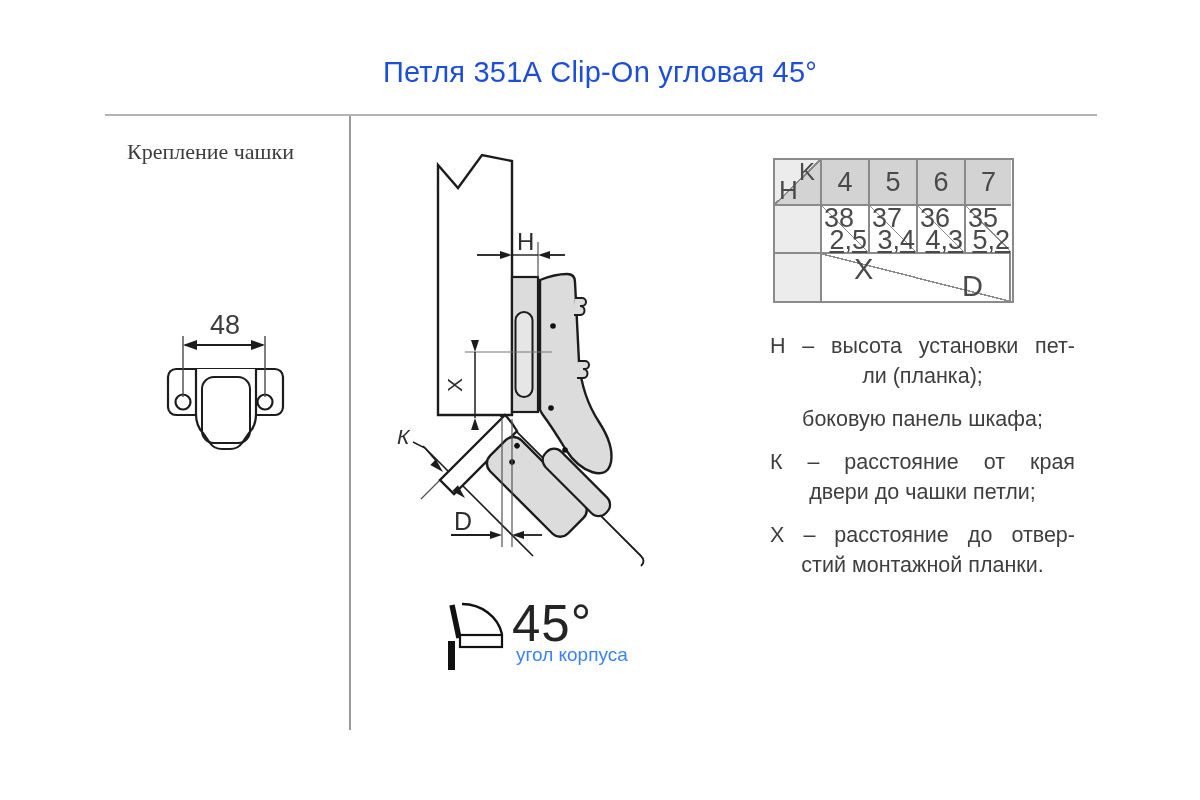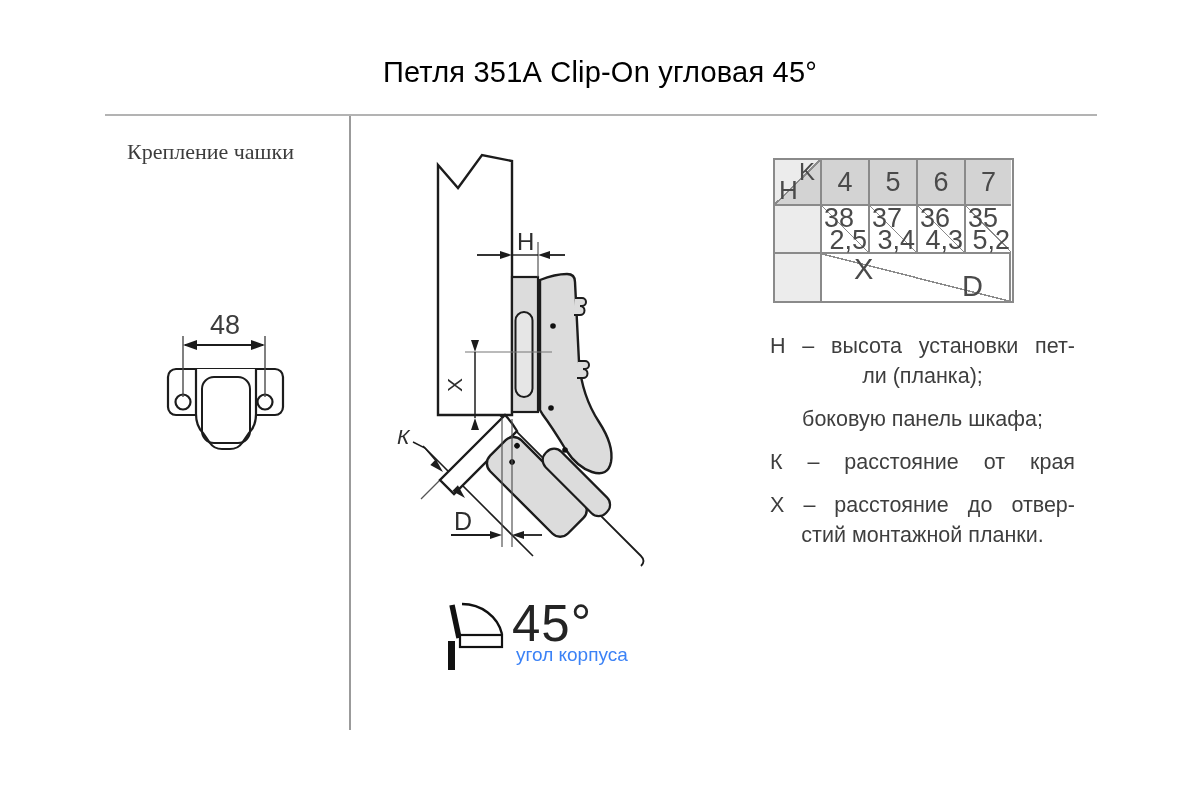--- a/index.html
+++ b/index.html
@@ -6,21 +6,21 @@
   body{
     width:1200px;height:800px;position:relative;overflow:hidden;
     background:#ffffff;
     font-family:"Liberation Sans", sans-serif;
     color:#3d3d3d;
   }
   .abs{position:absolute;}
   
   .title{
     left:0;right:0;top:56px;text-align:center;
-    font-size:29px;color:#000000;letter-spacing:0.2px;
+    font-size:29px;color:#1d4ed8;letter-spacing:0.2px;
   }
   
   .hrule{left:105px;top:114px;width:992px;height:2px;background:#b3b3b3;}
   .vrule{left:349px;top:116px;width:2px;height:614px;background:#9b9b9b;}
   
   .left-heading{left:127px;top:139px;font-size:22px;color:#3c3c3c;font-family:Liberation Serif, serif;}
   
   svg{position:absolute;overflow:visible;}
   .big45{left:512px;top:594px;font-size:51px;font-weight:400;color:#242424;letter-spacing:1px;}
   .icon-caption{left:516px;top:644px;font-size:19px;font-weight:400;color:#3b82f6;}
@@ -39,21 +39,21 @@
     background:linear-gradient(to bottom right,#ececec 48.8%,#8a8a8a 48.8% 51.6%,#d3d3d3 51.6%);
   }
   .t-corner .ck{position:absolute;top:-2px;right:5px;font-size:24px;color:#4a4a4a;}
   .t-corner .ch{position:absolute;bottom:-2px;left:4px;font-size:26px;color:#4a4a4a;}
   .t-head{background:#d3d3d3;text-align:center;line-height:44px;font-size:27px;color:#4a4a4a;}
   .t-side{background:#ececec;}
   .t-cell{
     background-image:linear-gradient(to top right,transparent 49%,#8a8a8a 49% 51%,transparent 51%);
   }
   .t-cell .vx{position:absolute;top:-3px;left:2px;font-size:27px;color:#4a4a4a;}
-  .t-cell .vd{position:absolute;bottom:-4px;right:1px;font-size:27px;color:#4a4a4a;}
+  .t-cell .vd{position:absolute;bottom:-4px;right:1px;font-size:27px;color:#4a4a4a;text-decoration:underline;}
   .t-foot{
     grid-column:2 / span 4;
     background-image:linear-gradient(to top right,transparent 49.2%,#8a8a8a 49.2% 50.8%,transparent 50.8%);
   }
   .t-foot .fx{position:absolute;top:-1px;left:32px;font-size:29px;color:#4a4a4a;}
   .t-foot .fd{position:absolute;bottom:-2px;right:26px;font-size:29px;color:#4a4a4a;}
   
   .legend{left:770px;top:331px;width:322px;}
   .legend .para{margin:0 17px 13px 0;font-size:21.5px;line-height:30px;color:#3e3e3e;}
   .legend .l1{text-align:justify;text-align-last:justify;}
@@ -211,18 +211,19 @@
 <div class="abs legend">
   <div class="para">
     <div class="l1">H – высота установки пет-</div>
     <div class="l2">ли (планка);</div>
   </div>
   <div class="para">
     <div class="l2">боковую панель шкафа;</div>
   </div>
   <div class="para">
     <div class="l1">К – расстояние от края</div>
+    <div class="l2">двери до чашки петли;</div>
   </div>
   <div class="para">
     <div class="l1">X – расстояние до отвер-</div>
     <div class="l2">стий монтажной планки.</div>
   </div>
 </div>
 
 </body></html>

